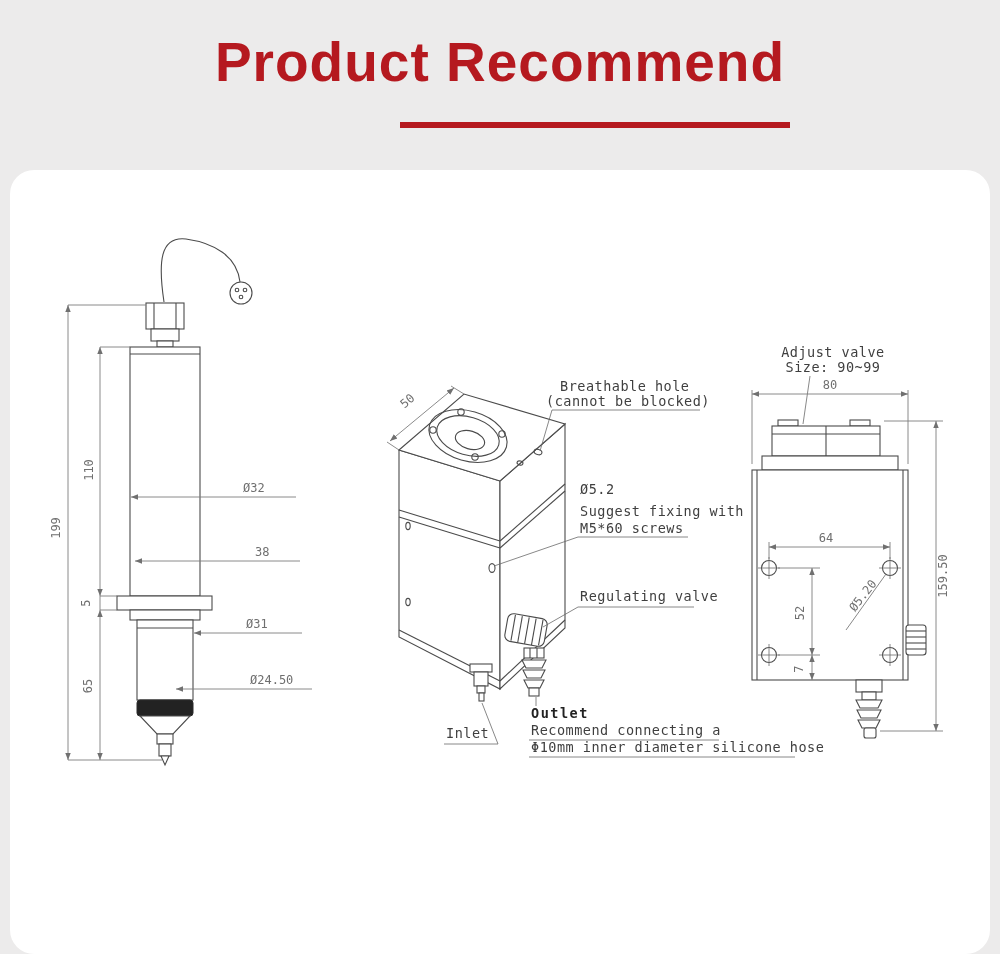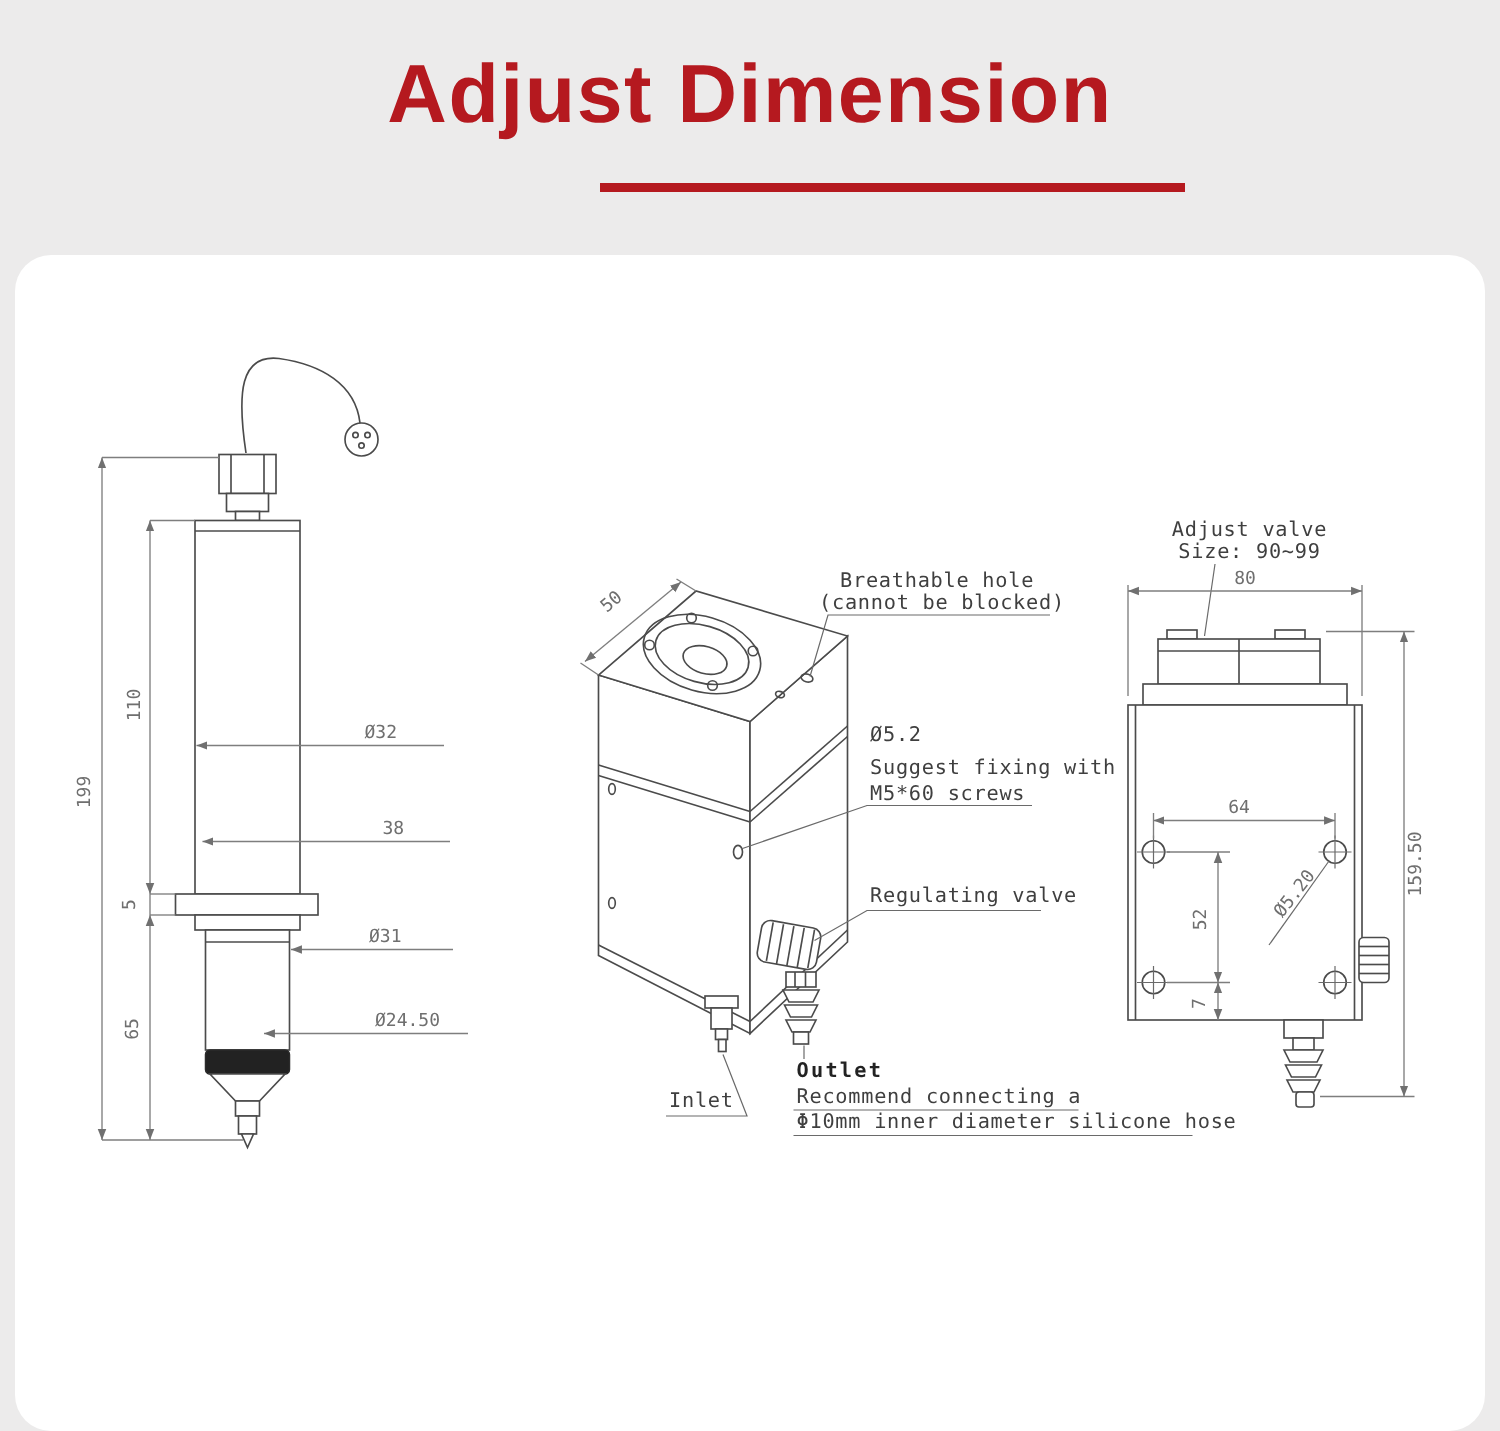--- a/index.html
+++ b/index.html
@@ -31,21 +31,21 @@
   .dl  { stroke:#7e7e7e; fill:none; stroke-width:0.9; }
   .thin{ stroke:#6a6a6a; fill:none; stroke-width:0.8; }
   .dim { font-family:"DejaVu Sans Mono", monospace; font-size:12px; fill:#6f6f6f; }
   .cad { font-family:"DejaVu Sans Mono", monospace; font-size:13.5px; fill:#3f3f3f; letter-spacing:0.5px; }
   .cad-bold { font-weight:bold; letter-spacing:1.5px; fill:#222; }
 </style>
 </head>
 <body>
 
 <div class="header">
-  <div class="page-title">Adjust Dimension</div>
+  <div class="page-title">Product Recommend</div>
   <div class="title-underline"></div>
 </div>
 
 <div class="card"></div>
 
 <svg class="drawing" width="1000" height="954" viewBox="0 0 1000 954">
   <defs>
     <marker id="arr" viewBox="0 0 10 10" refX="9" refY="5" markerWidth="9" markerHeight="9" orient="auto-start-reverse">
       <path d="M0,1.5 L9,5 L0,8.5 z" fill="#707070"></path>
     </marker>

